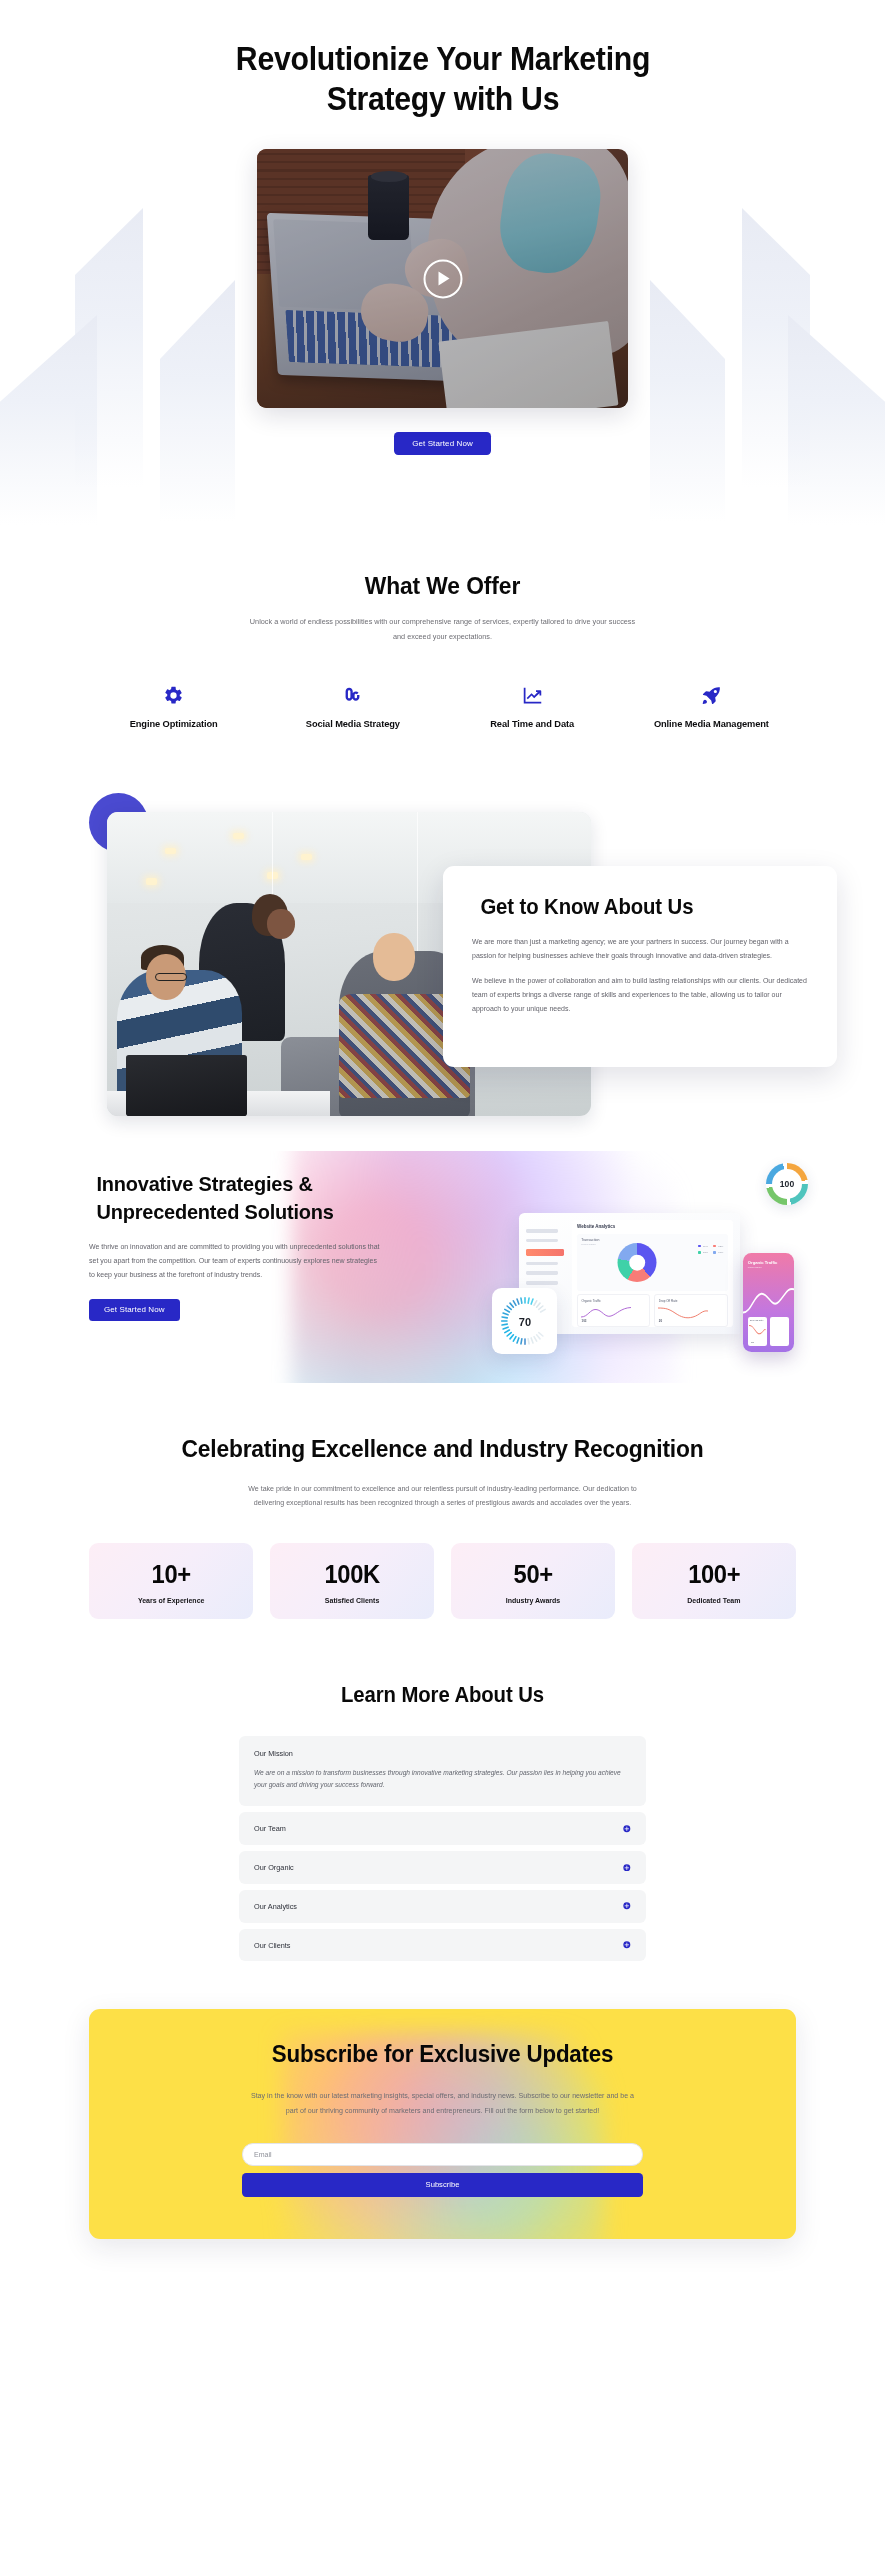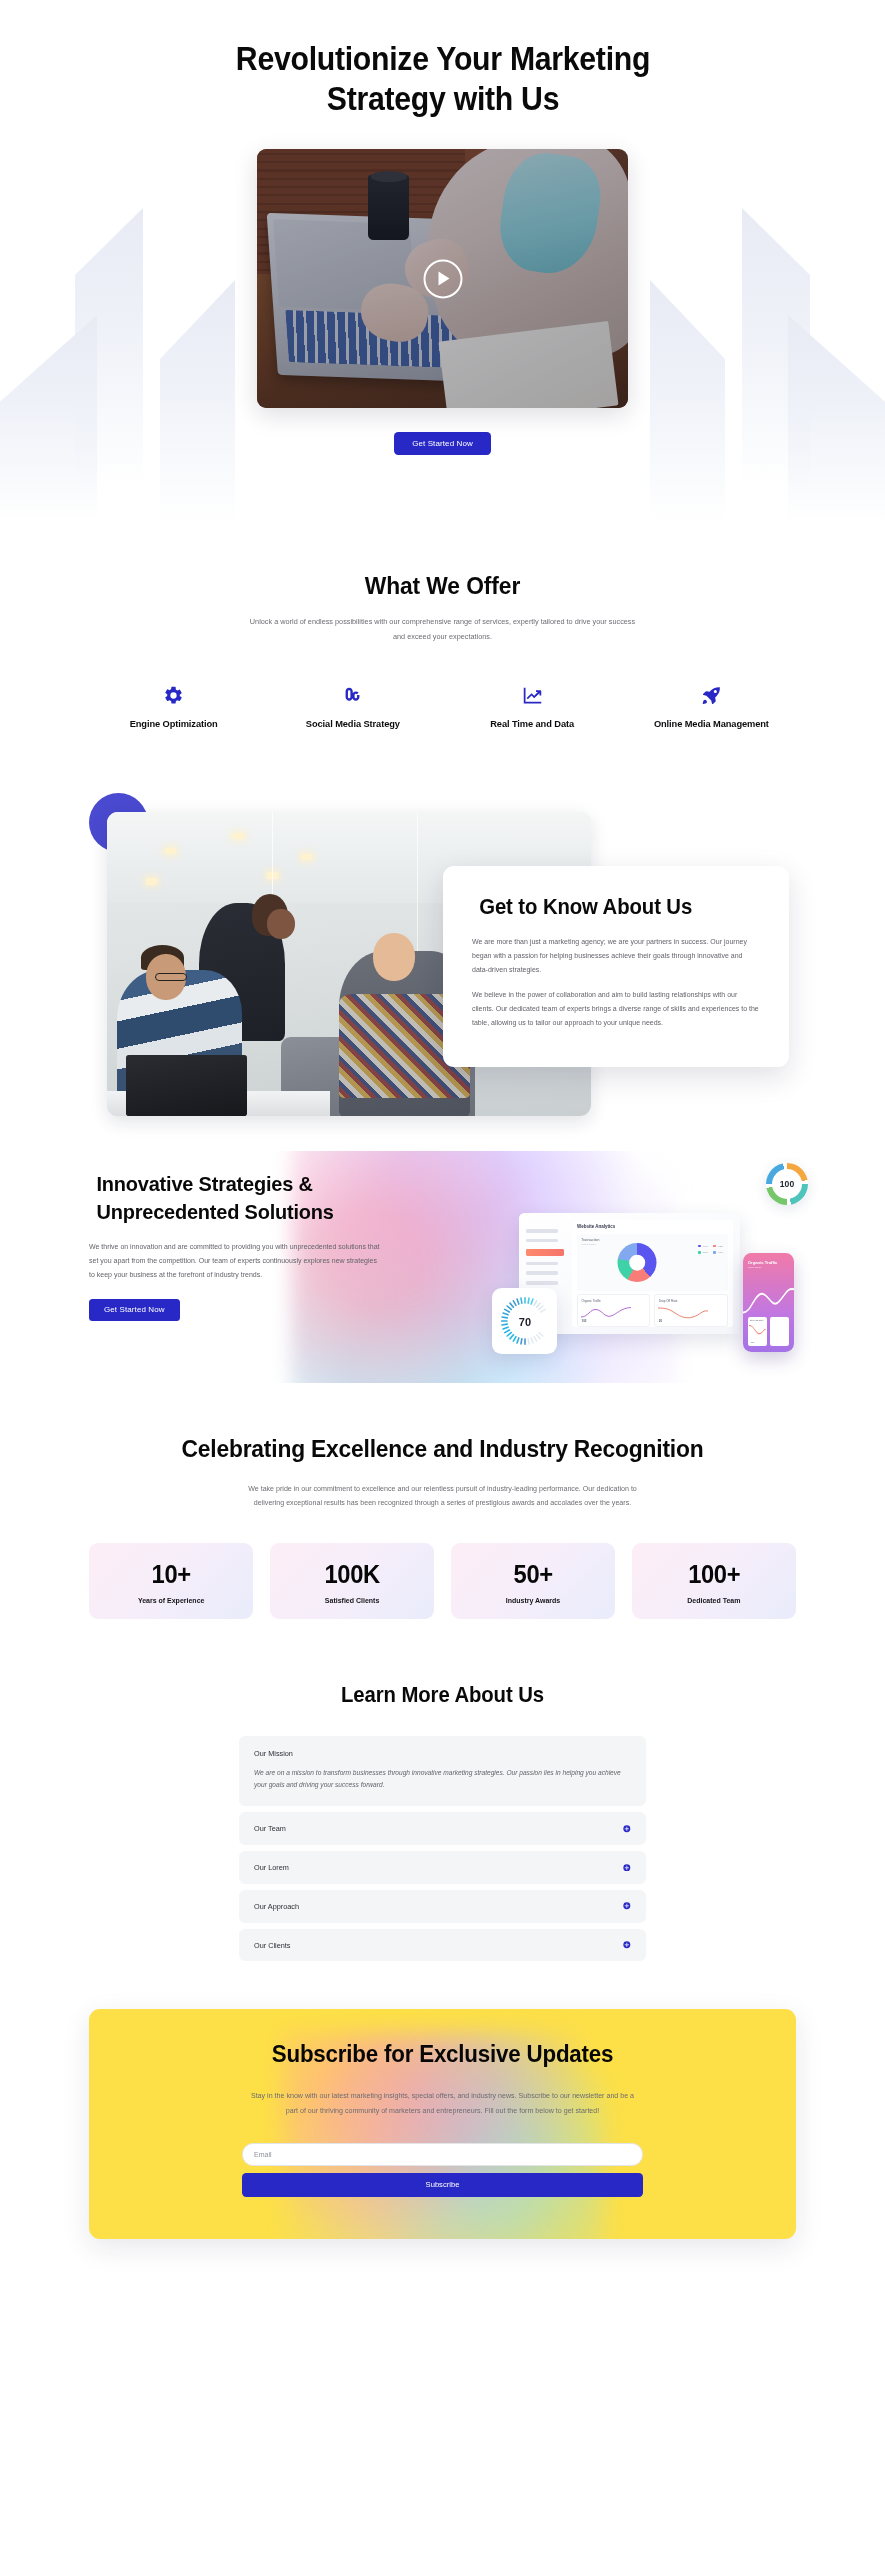--- a/index.html
+++ b/index.html
@@ -165,21 +165,21 @@
   .ap-scarf { position:absolute; right:10%; top:42%; width:48px; height:37px;
     background: linear-gradient(160deg,#7e8894,#5d6673); border-radius: 42%; }
   .ap-couch { position:absolute; left:36%; bottom:0; width:40%; height:26%;
     background: linear-gradient(170deg,#8b8f97,#6a6e77); border-radius: 9.7px 9.7px 0 0; }
   .ap-laptop { position:absolute; left:4%; bottom:0; width:25%; height:20%;
     background: linear-gradient(170deg,#2a2c31,#17181c); border-radius:2.8px; }
   .ap-table { position:absolute; left:0; bottom:0; width:46%; height:8%;
     background: linear-gradient(180deg,#f2f3f4,#dcdee1); }
 
   .about-card {
-    position: absolute; left: 443px; top: 84px; width: 346px; min-height: 201px;
+    position: absolute; left: 443px; top: 84px; width: 394px; min-height: 201px;
     background: #ffffff; border-radius: 11px; padding: 28px 29px 26px;
     box-shadow: 0 9.7px 29px rgba(22,26,60,.13); z-index: 3;
   }
   h2.about-title {
     font-family: "Liberation Sans Narrow", "Liberation Sans", sans-serif;
     font-weight: 700; font-size: 21.4px; line-height: 1.3; color: #0a0a0a;
     transform: scaleX(0.95); letter-spacing: -0.1px;
   }
   .about-p { margin-top: 14px; font-size: 7px; line-height: 2.0; color: #63636b; }
   .about-p + .about-p { margin-top: 10.4px; }
@@ -633,31 +633,31 @@
           <span class="acc-q">Our Team</span>
           <svg class="acc-plus" viewBox="0 0 24 24">
               <circle cx="12" cy="12" r="11" fill="#2828c6"></circle>
               <path d="M12 6.5v11M6.5 12h11" stroke="#fff" stroke-width="2.4" stroke-linecap="round"></path>
             </svg>
         </div>
       </div>
 
       <div class="acc-item">
         <div class="acc-head">
-          <span class="acc-q">Our Lorem</span>
+          <span class="acc-q">Our Organic</span>
           <svg class="acc-plus" viewBox="0 0 24 24">
               <circle cx="12" cy="12" r="11" fill="#2828c6"></circle>
               <path d="M12 6.5v11M6.5 12h11" stroke="#fff" stroke-width="2.4" stroke-linecap="round"></path>
             </svg>
         </div>
       </div>
 
       <div class="acc-item">
         <div class="acc-head">
-          <span class="acc-q">Our Approach</span>
+          <span class="acc-q">Our Analytics</span>
           <svg class="acc-plus" viewBox="0 0 24 24">
               <circle cx="12" cy="12" r="11" fill="#2828c6"></circle>
               <path d="M12 6.5v11M6.5 12h11" stroke="#fff" stroke-width="2.4" stroke-linecap="round"></path>
             </svg>
         </div>
       </div>
 
       <div class="acc-item">
         <div class="acc-head">
           <span class="acc-q">Our Clients</span>

